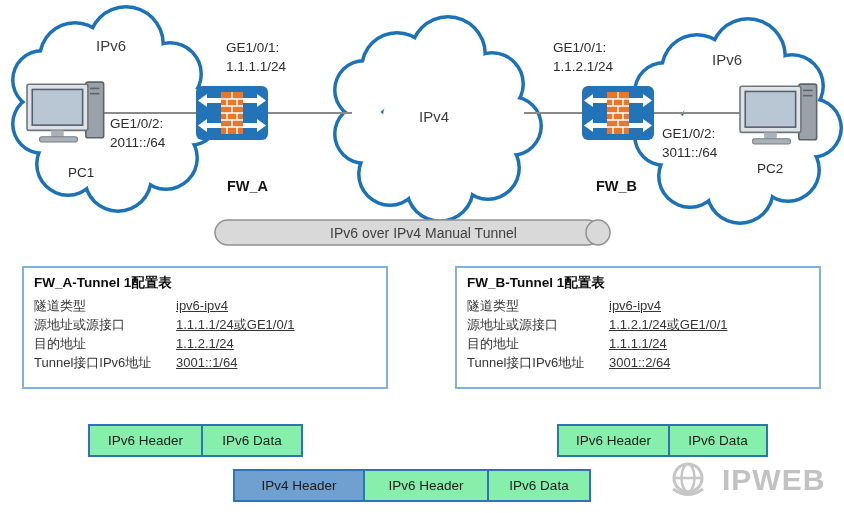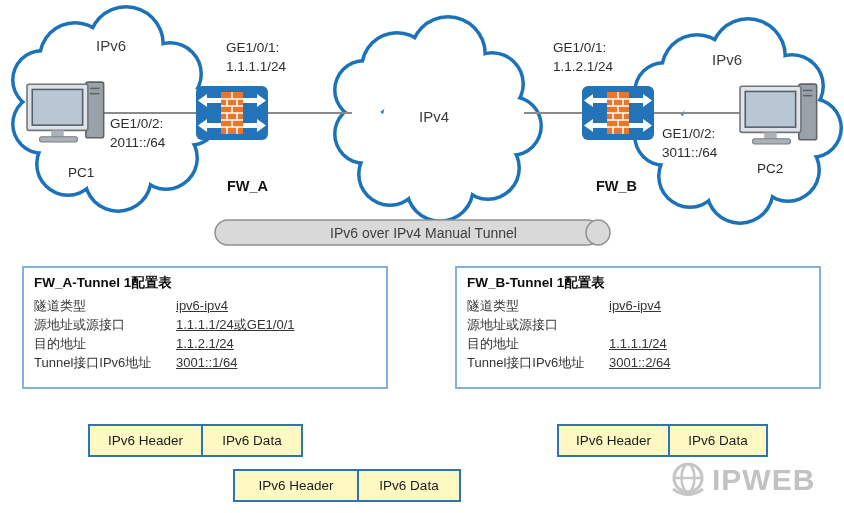--- a/index.html
+++ b/index.html
@@ -12,25 +12,25 @@
   .fw-lbl { font-weight:bold; color:#141414; font-size:14.5px; }
   .tunnel-lbl { position:absolute; left:217px; top:221px; width:368px; height:24px; text-align:center;
                 line-height:24px; font-size:14px; color:#3f3f3f;padding-left:45px; }
   .cfg-table { position:absolute; width:366px; height:123px; border:2px solid #7fb2dc; background:#fff;
                padding:6px 10px 16px 10px; }
   .cfg-title { font-weight:bold; font-size:13.5px; color:#0d0d0d; margin-bottom:4px; white-space:nowrap; }
   .cfg-row { display:flex; font-size:13px; color:#353535; line-height:19px; white-space:nowrap; }
   .cfg-label { width:142px; }
   .cfg-value { flex:1;text-decoration:underline; }
   .packet { position:absolute; display:flex; }
-  .pcell { height:33px; border:2px solid #2e74b5; background:#fef9c3; display:flex; align-items:center;
+  .pcell { height:33px; border:2px solid #2e74b5; background:#86efac; display:flex; align-items:center;
            justify-content:center; font-size:13.5px; color:#1c1c1c; margin-left:-2px; white-space:nowrap; }
   .pcell:first-child { margin-left:0; }
   .pcell.hl { background:#6fa0d0; }
-  .watermark { position:absolute; left:666px; top:458px; display:flex; align-items:center; gap:2px; }
+  .watermark { position:absolute; left:666px; top:458px; display:flex; align-items:center; gap:12px; }
   .wm-text { font-size:30px; font-weight:bold; letter-spacing:1px; color:#c2c2c2; }
 </style>
 </head>
 <body>
 
 <div class="canvas">
 
   <svg class="layer" width="844" height="513" viewBox="0 0 844 513">
     <defs>
       <g id="cloudShape">
@@ -178,20 +178,21 @@
   </div>
 
   <div class="cfg-table" style="left:455px;top:266px;">
     <div class="cfg-title">FW_B-Tunnel 1配置表</div>
     <div class="cfg-row">
       <span class="cfg-label">隧道类型</span>
       <span class="cfg-value">ipv6-ipv4</span>
     </div>
     <div class="cfg-row">
       <span class="cfg-label">源地址或源接口</span>
+      <span class="cfg-value">1.1.2.1/24或GE1/0/1</span>
     </div>
     <div class="cfg-row">
       <span class="cfg-label">目的地址</span>
       <span class="cfg-value">1.1.1.1/24</span>
     </div>
     <div class="cfg-row">
       <span class="cfg-label">Tunnel接口IPv6地址</span>
       <span class="cfg-value">3001::2/64</span>
     </div>
   </div>
@@ -200,20 +201,21 @@
     <div class="pcell" style="width:115px;">IPv6 Header</div>
     <div class="pcell" style="width:102px;">IPv6 Data</div>
   </div>
 
   <div class="packet" style="left:557px;top:424px;">
     <div class="pcell" style="width:113px;">IPv6 Header</div>
     <div class="pcell" style="width:100px;">IPv6 Data</div>
   </div>
 
   <div class="packet" style="left:233px;top:469px;">
+    <div class="pcell hl" style="width:132px;">IPv4 Header</div>
     <div class="pcell" style="width:126px;">IPv6 Header</div>
     <div class="pcell" style="width:104px;">IPv6 Data</div>
   </div>
 
   <div class="watermark">
     <svg width="44" height="44" viewBox="0 0 44 44">
       <circle cx="22" cy="20" r="14" fill="none" stroke="#c6c6c6" stroke-width="3"></circle>
       <ellipse cx="22" cy="20" rx="6.5" ry="14" fill="none" stroke="#c6c6c6" stroke-width="2.5"></ellipse>
       <line x1="8" y1="20" x2="36" y2="20" stroke="#c6c6c6" stroke-width="2.5"></line>
       <path d="M7 31 Q 22 42 37 31" stroke="#c6c6c6" stroke-width="3" fill="none"></path>

